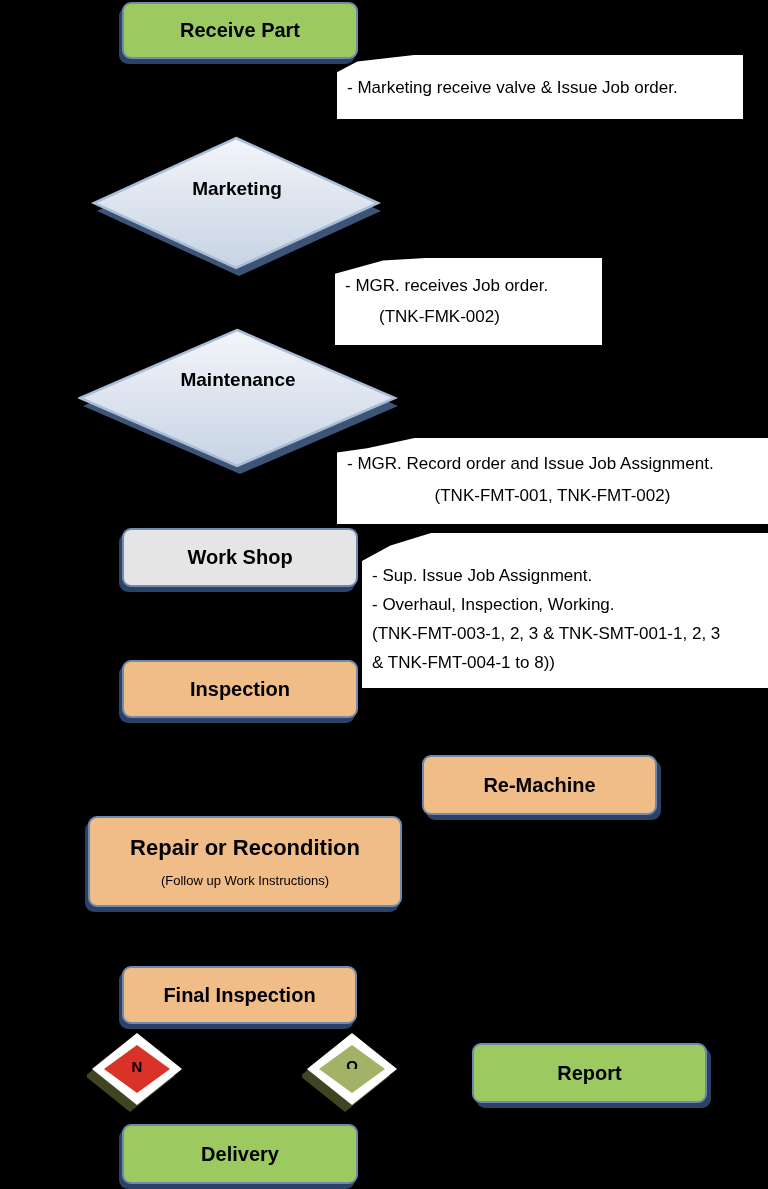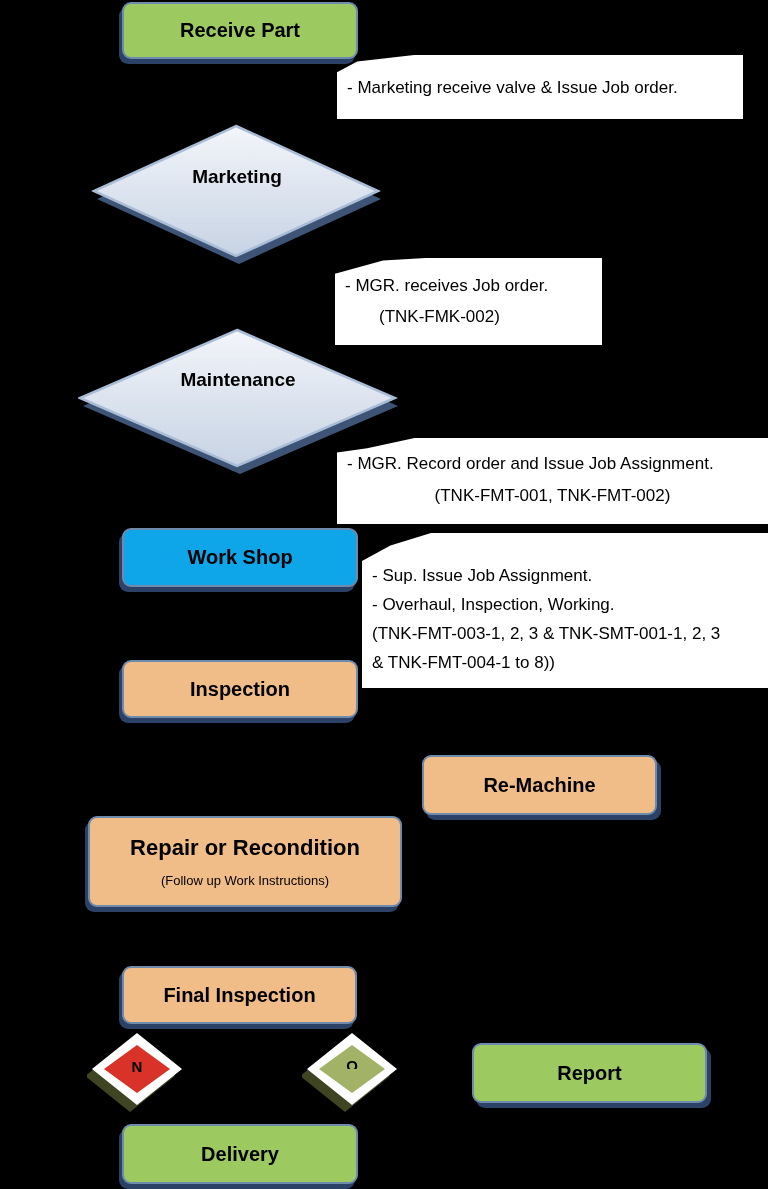--- a/index.html
+++ b/index.html
@@ -21,21 +21,21 @@
     border-radius: 9px;
     box-sizing: border-box;
     font-weight: bold;
     font-size: 20px;
     color: #000;
     text-align: center;
   }
   .fbox.shadow-left  { box-shadow: -3px 5px 0 #2c4166; }
   .fbox.shadow-right { box-shadow:  4px 5px 0 #2c4166; }
   .fbox.green  { background: #9dca60; }
-  .fbox.rose   { background: #0ea5e9; }
+  .fbox.rose   { background: #e5e5e5; }
   .fbox.orange { background: #f0bc87; }
   .fbox.column { flex-direction: column; gap: 12px; margin-top: 12px; }
   .fbox .sublabel { font-size: 13px; font-weight: normal; }
   .fbox.big-label { font-size: 22px; }
   
   .callout {
     position: absolute;
     background: #ffffff;
     color: #000;
     font-size: 17px;
@@ -86,21 +86,21 @@
 <div class="canvas">
 
   <div class="fbox green shadow-left" style="left:122px; top:2px; width:236px; height:57px;">
     <span>Receive Part</span>
   </div>
 
   <div class="callout co1" style="left:337px; top:55px; width:406px; height:64px;">
     <div class="cline">- Marketing receive valve &amp; Issue Job order.</div>
   </div>
 
-  <div class="diamond-wrap" style="left:90px; top:124px; width:294px; height:142px;">
+  <div class="diamond-wrap" style="left:90px; top:136px; width:294px; height:142px;">
     <svg width="294" height="142" viewBox="0 0 294 142">
       <defs>
         <linearGradient id="gdia" x1="0" y1="0" x2="0" y2="1">
           <stop offset="0" stop-color="#f3f6fa"></stop>
           <stop offset="0.5" stop-color="#dde4ef"></stop>
           <stop offset="1" stop-color="#c7d3e4"></stop>
         </linearGradient>
       </defs>
       <polygon points="146,2 288,67 146,132 4,67" transform="translate(3,8)" fill="#3d5476"></polygon>
       <polygon points="146,2 288,67 146,132 4,67" fill="url(#gdia)" stroke="#a9bdd6" stroke-width="2.5"></polygon>

